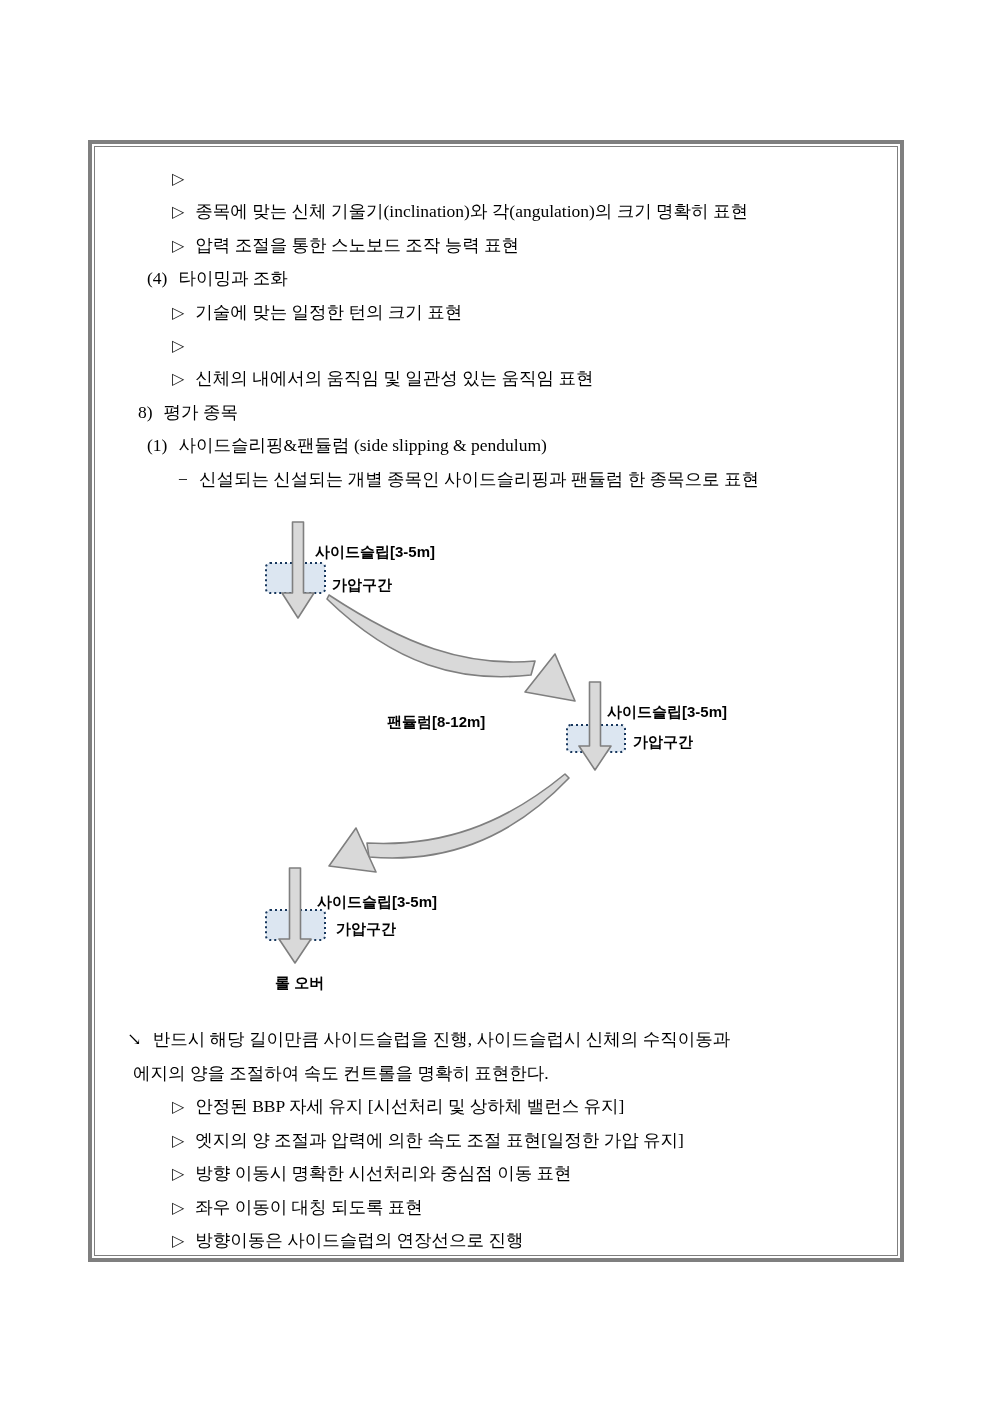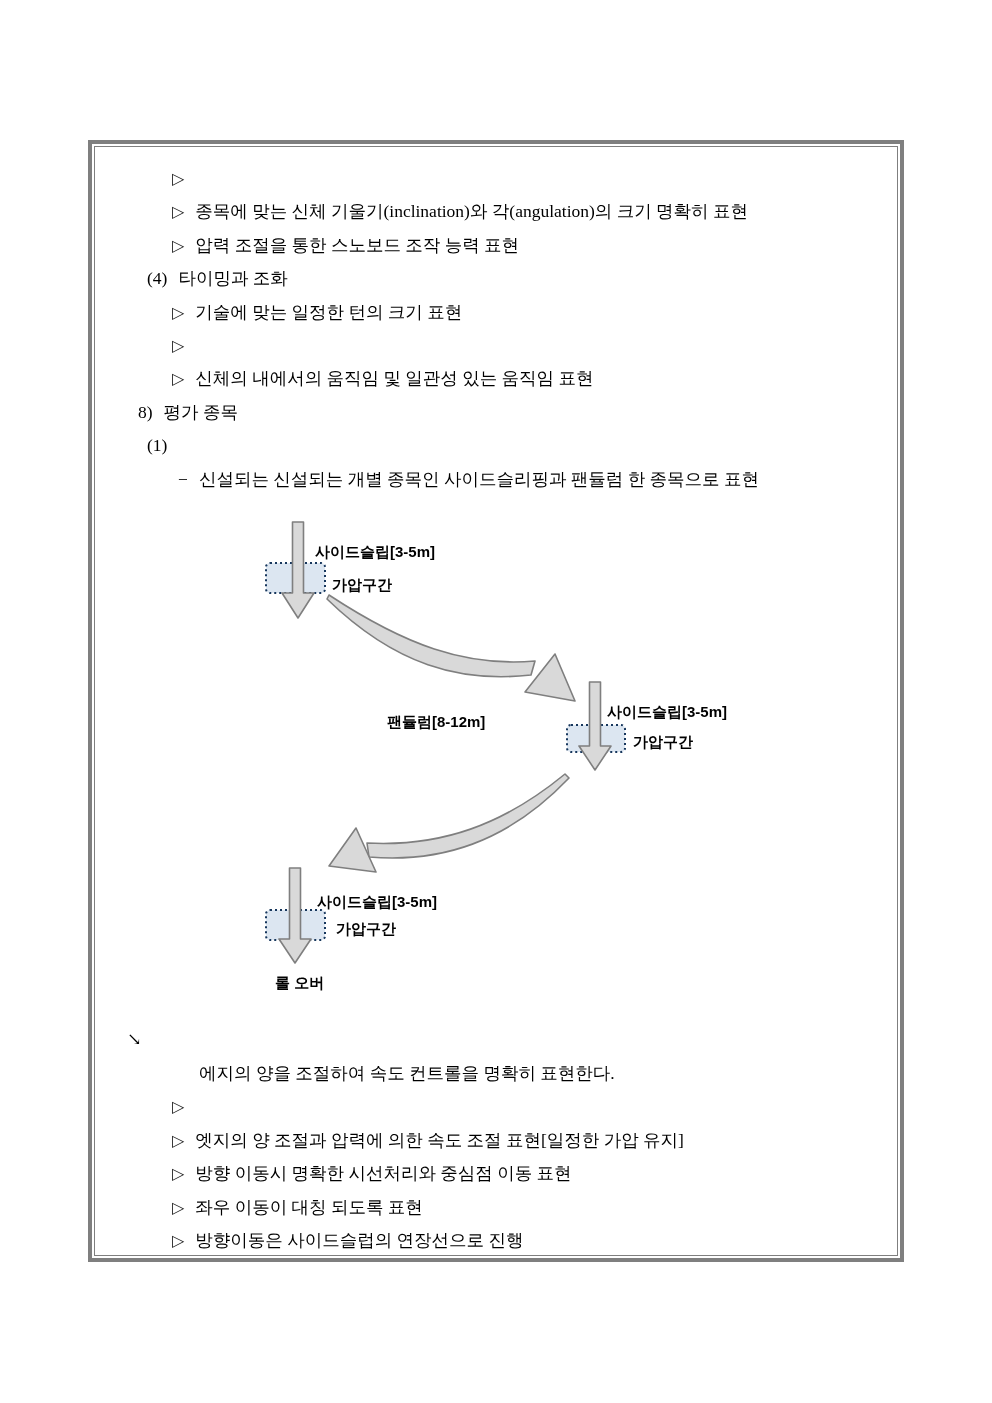--- a/index.html
+++ b/index.html
@@ -13,21 +13,21 @@
   .content{position:absolute;left:0;top:0;right:0;bottom:0;padding-top:15px;
            font-size:17.5px;line-height:33.4px;white-space:nowrap;}
   .line{display:flex;align-items:baseline;}
   .marker{display:inline-block;margin-right:11px;flex:0 0 auto;}
   .tri .marker{font-size:16px;color:#222;}
   .m-sub{margin-left:77px;}
   .m-num{margin-left:52px;}
   .m-sec{margin-left:43px;}
   .m-dash{margin-left:83px;}
   .m-note{margin-left:32px;}
-  .m-cont{margin-left:104px;}
+  .m-cont{margin-left:38px;}
   
   .diagram{margin-left:160px;margin-top:9px;}
   .gv-arrow{fill:#d9d9d9;stroke:#7f7f7f;stroke-width:1.6;stroke-linejoin:round;}
   .gv-band{fill:#d9d9d9;stroke:#7f7f7f;stroke-width:1.6;stroke-linejoin:round;}
   .gv-box{fill:#dce6f1;stroke:#17375d;stroke-width:2;stroke-dasharray:2 3;}
   .gv-label{font-family:"Liberation Sans","DejaVu Sans",sans-serif;
             font-weight:bold;font-size:15px;fill:#000;}
   .bottom-block{margin-top:15px;}
 </style>
 </head>
@@ -62,20 +62,21 @@
   <div class="line tri m-sub">
     <span class="marker">▷</span>
     <span>신체의 내에서의 움직임 및 일관성 있는 움직임 표현</span>
   </div>
   <div class="line m-sec">
     <span class="marker">8)</span>
     <span>평가 종목</span>
   </div>
   <div class="line m-num">
     <span class="marker">(1)</span>
+    <span>사이드슬리핑&amp;팬듈럼 (side slipping &amp; pendulum)</span>
   </div>
   <div class="line m-dash">
     <span class="marker">−</span>
     <span>신설되는 신설되는 개별 종목인 사이드슬리핑과 팬듈럼 한 종목으로 표현</span>
   </div>
 
   
   <svg class="diagram" width="520" height="492" viewBox="0 0 520 492">
 
     <rect class="gv-box" x="11" y="58" width="59" height="30" rx="4"></rect>
@@ -98,27 +99,29 @@
     <rect class="gv-box" x="11" y="405" width="59" height="30" rx="4"></rect>
     <path class="gv-arrow" d="M 34.5 363 L 45.5 363 L 45.5 434 L 56 434 L 40 458 L 24 434 L 34.5 434 Z"></path>
     <text class="gv-label" x="62" y="402">사이드슬립[3-5m]</text>
     <text class="gv-label" x="81" y="429">가압구간</text>
     <text class="gv-label" x="20" y="483">롤 오버</text>
   </svg>
 
   <div class="bottom-block">
     <div class="line m-note">
       <span class="marker">↘</span>
+      <span>반드시 해당 길이만큼 사이드슬럽을 진행, 사이드슬럽시 신체의 수직이동과</span>
     </div>
     <div class="line m-cont">
 
       <span>에지의 양을 조절하여 속도 컨트롤을 명확히 표현한다.</span>
     </div>
     <div class="line tri m-sub">
       <span class="marker">▷</span>
+      <span>안정된 BBP 자세 유지 [시선처리 및 상하체 밸런스 유지]</span>
     </div>
     <div class="line tri m-sub">
       <span class="marker">▷</span>
       <span>엣지의 양 조절과 압력에 의한 속도 조절 표현[일정한 가압 유지]</span>
     </div>
     <div class="line tri m-sub">
       <span class="marker">▷</span>
       <span>방향 이동시 명확한 시선처리와 중심점 이동 표현</span>
     </div>
     <div class="line tri m-sub">

